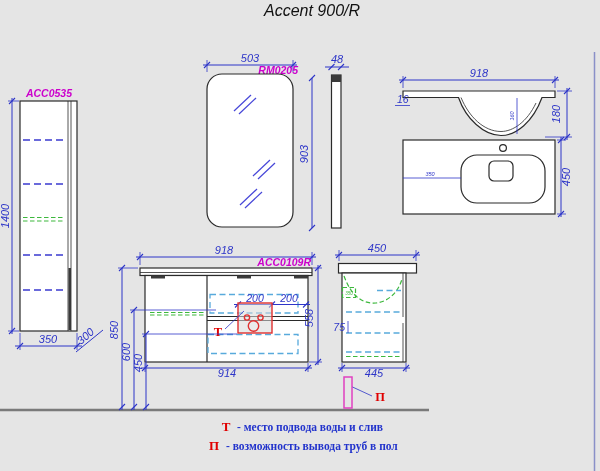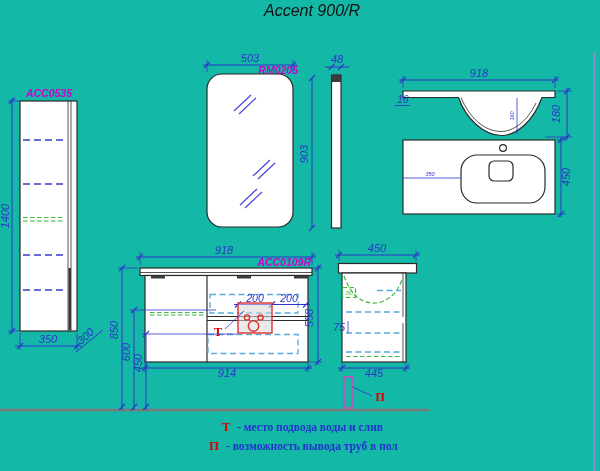--- a/index.html
+++ b/index.html
@@ -1,16 +1,16 @@
 <!DOCTYPE html>
 <html><head>
 <meta charset="utf-8">
 <style>
   html,body{margin:0;padding:0;background:#fff;}
-  .stage{position:relative;width:600px;height:471px;background:#14b8a6;overflow:hidden;
+  .stage{position:relative;width:600px;height:471px;background:#e5e5e5;overflow:hidden;
          font-family:"Liberation Sans",sans-serif;}
   svg{display:block;}
   .outline{stroke:#2a2a2a;stroke-width:1.2;fill:none;}
   .outline-thin{stroke:#2a2a2a;stroke-width:0.8;fill:none;}
   .fillwhite{fill:#ffffff;}
   .dimline{stroke:#2d35c8;stroke-width:1;fill:none;}
   .dimthin{stroke:#2d35c8;stroke-width:0.8;fill:none;}
   .tick{stroke:#2d35c8;stroke-width:1.1;}
   .dim{fill:#2d35c8;font:italic 11px "Liberation Sans",sans-serif;}
   .dim-md{fill:#2d35c8;font:italic 10.5px "Liberation Sans",sans-serif;}

